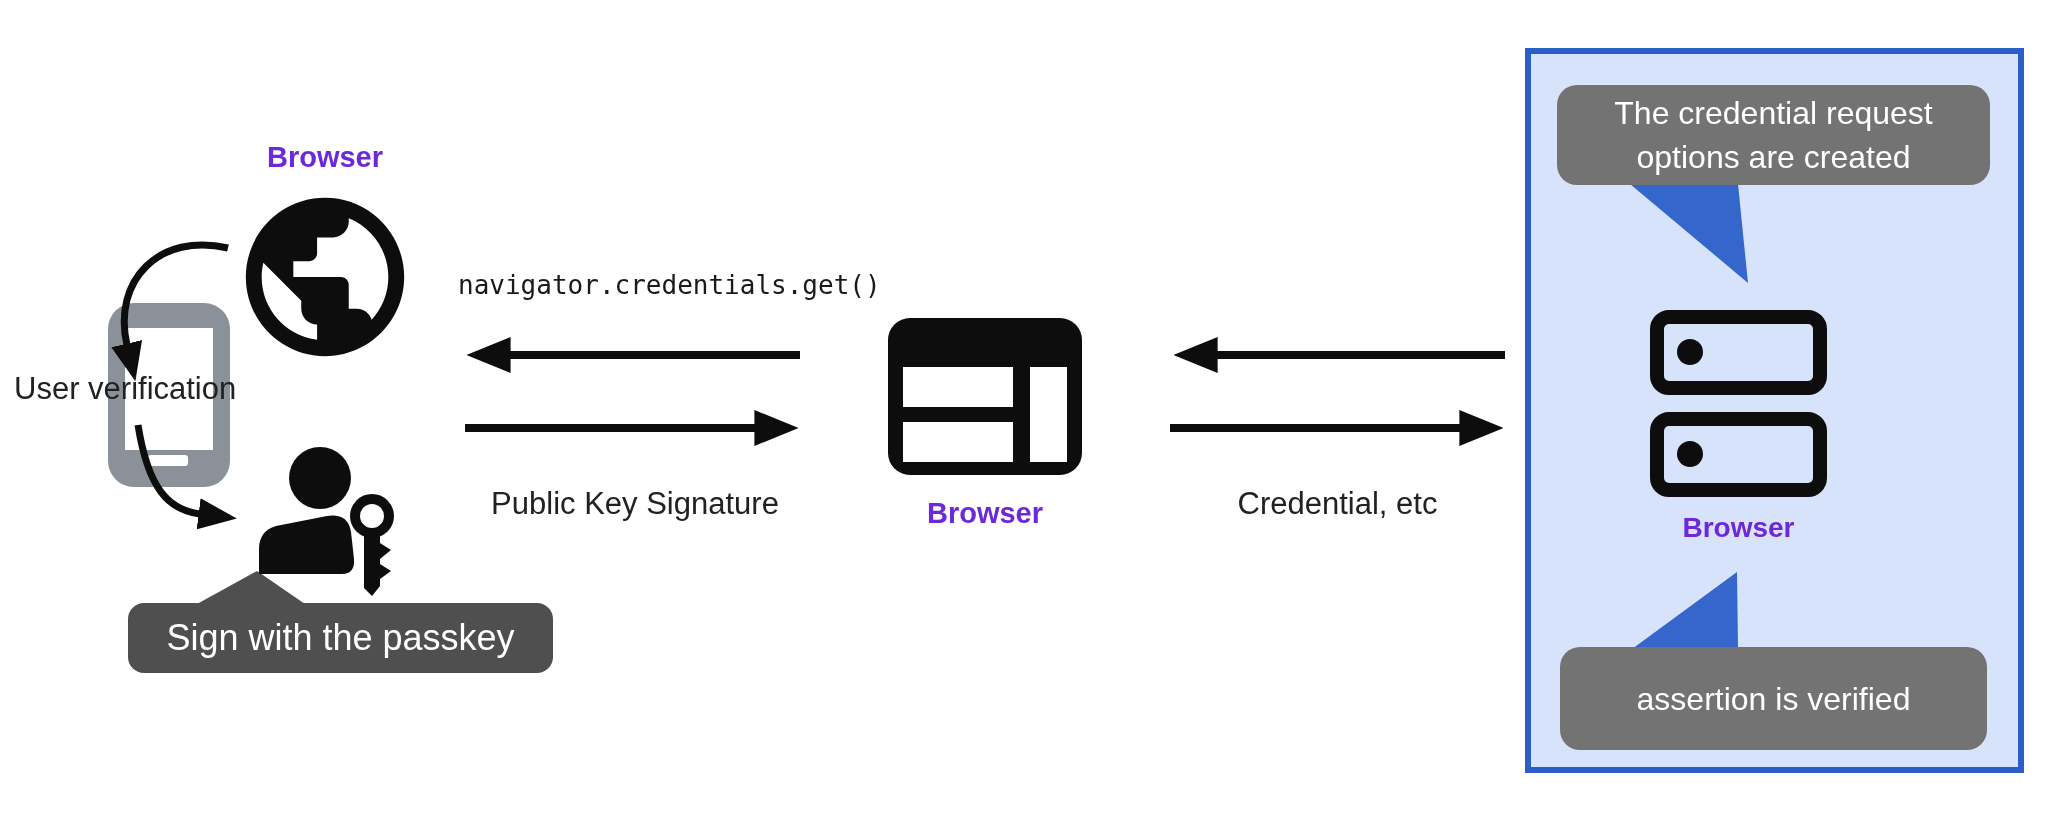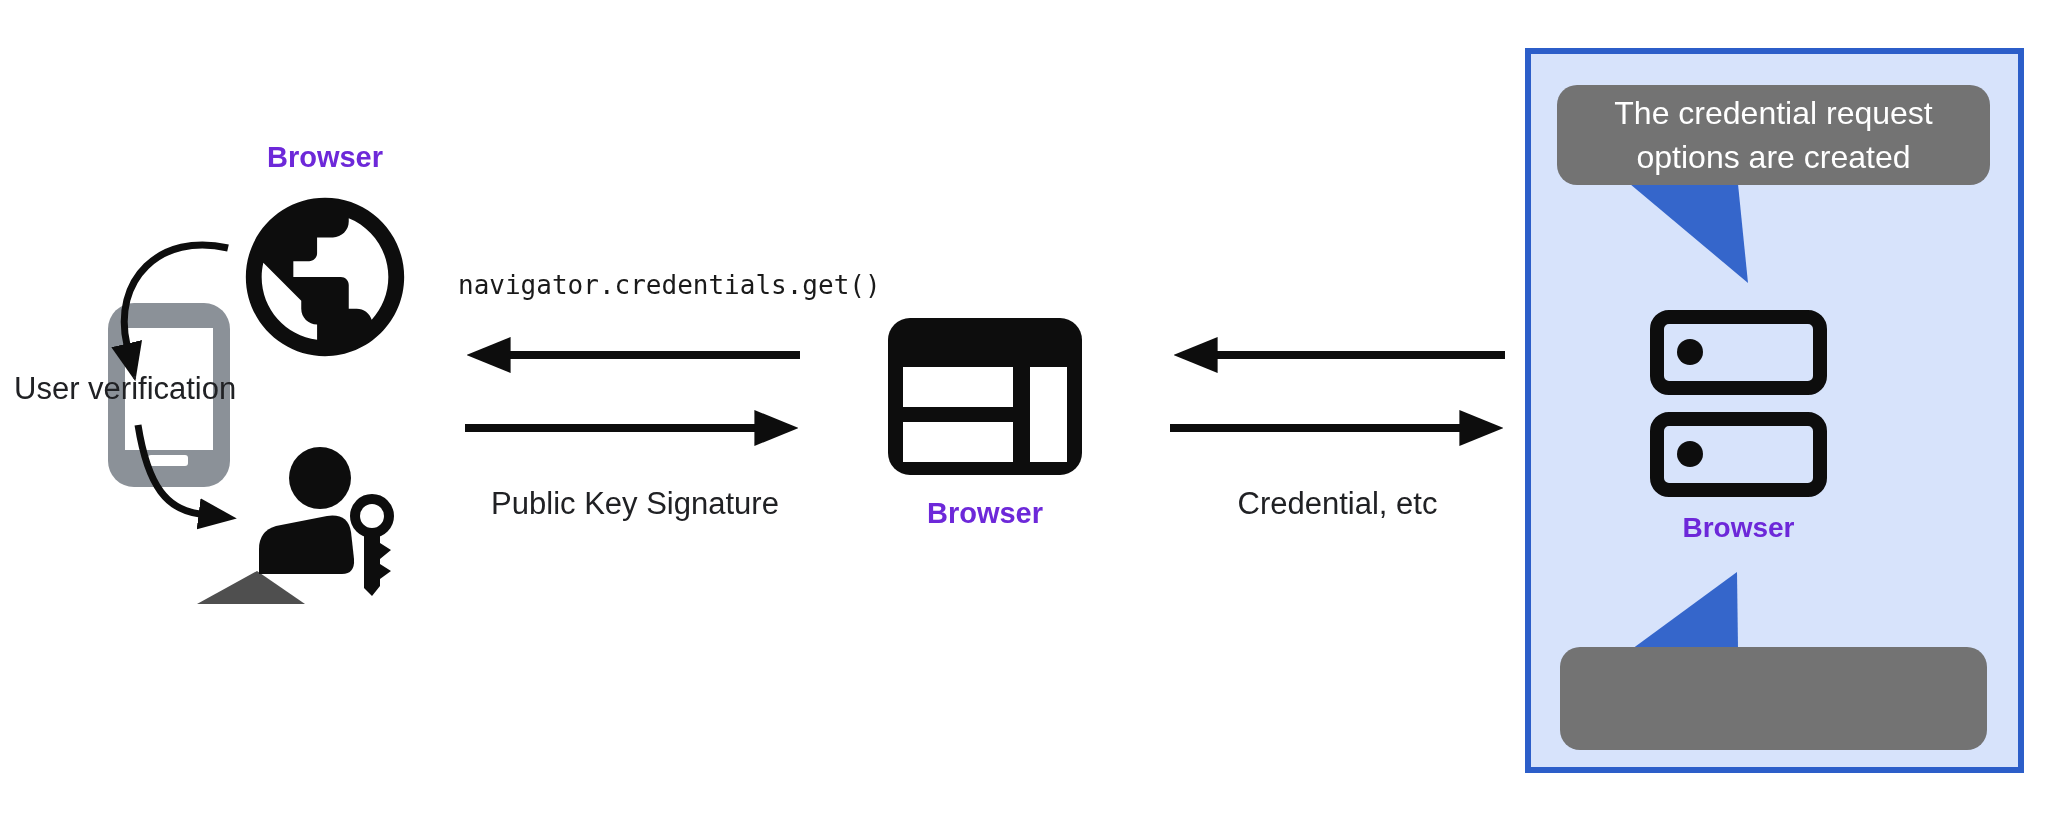--- a/index.html
+++ b/index.html
@@ -93,33 +93,35 @@
     <line x1="1170" y1="428" x2="1461" y2="428" stroke="#0d0d0d" stroke-width="8" marker-end="url(#ah)"></line>
 
     <polygon points="1630,184 1748,283 1738,184" fill="#3566cb"></polygon>
     <polygon points="1737,572 1632,649 1738,649" fill="#3566cb"></polygon>
   </svg>
 
   <div class="abs z4 node-label" style="left:225px;top:141px;width:200px;">Browser</div>
 
   <div class="abs z4 msg-label" style="left:14px;top:371px;white-space:nowrap;">User verification</div>
 
+  <div class="abs z4 tooltip" style="left:128px;top:603px;width:425px;height:70px;">Sign with the passkey</div>
 
   <div class="abs z4 mono" style="left:458px;top:270px;">navigator.credentials.get()</div>
 
   <div class="abs z4 msg-label" style="left:440px;top:486px;width:390px;text-align:center;">Public Key Signature</div>
 
   <div class="abs z4 node-label" style="left:885px;top:497px;width:200px;">Browser</div>
 
 
   <div class="abs z4 msg-label" style="left:1170px;top:486px;width:335px;text-align:center;">Credential, etc</div>
 
   <div class="abs z4 node-label" style="left:1650px;top:512px;width:177px;font-size:28px;">Browser</div>
 
   <div class="abs z4 callout" style="left:1557px;top:85px;width:433px;height:100px;">
     <div>The credential request</div>
     <div>options are created</div>
   </div>
 
   <div class="abs z4 callout" style="left:1560px;top:647px;width:427px;height:103px;">
+    <div>assertion is verified</div>
   </div>
 
 </div>
 
 </body></html>

